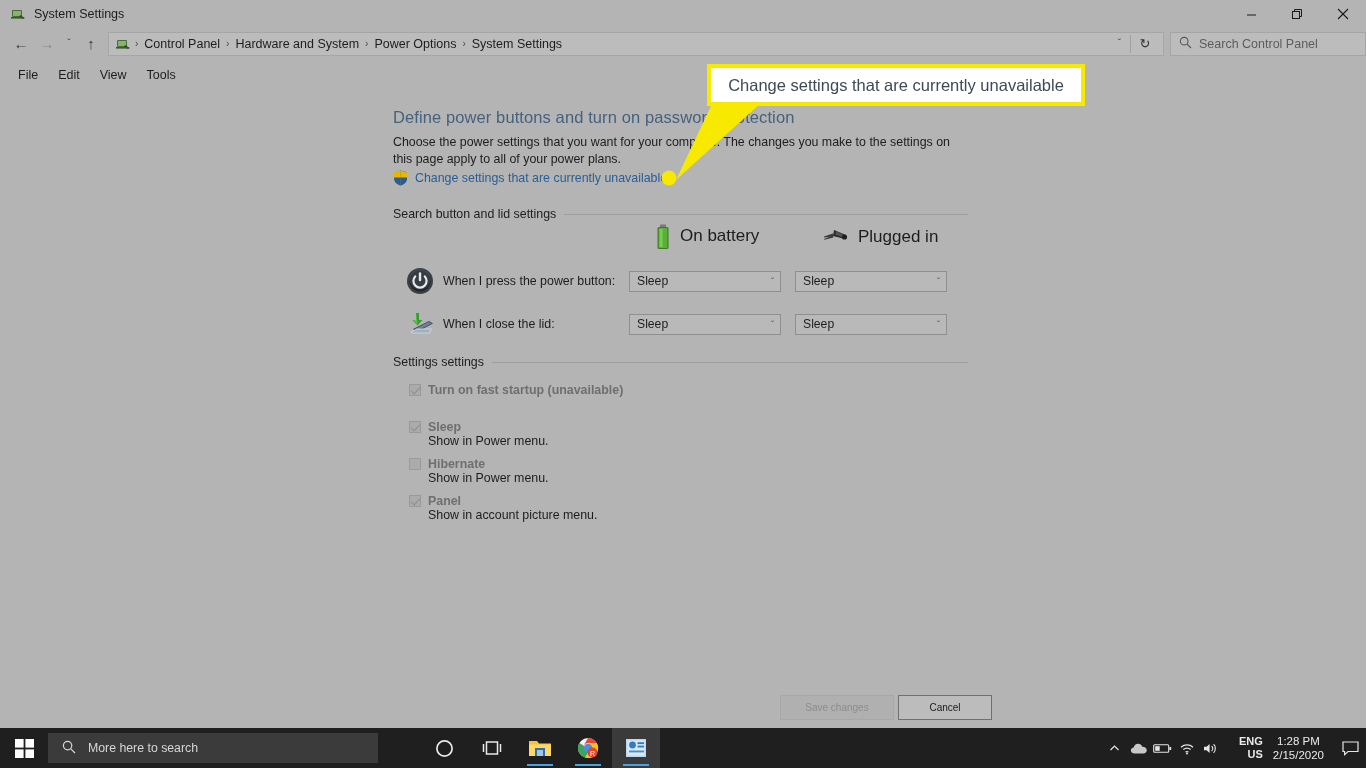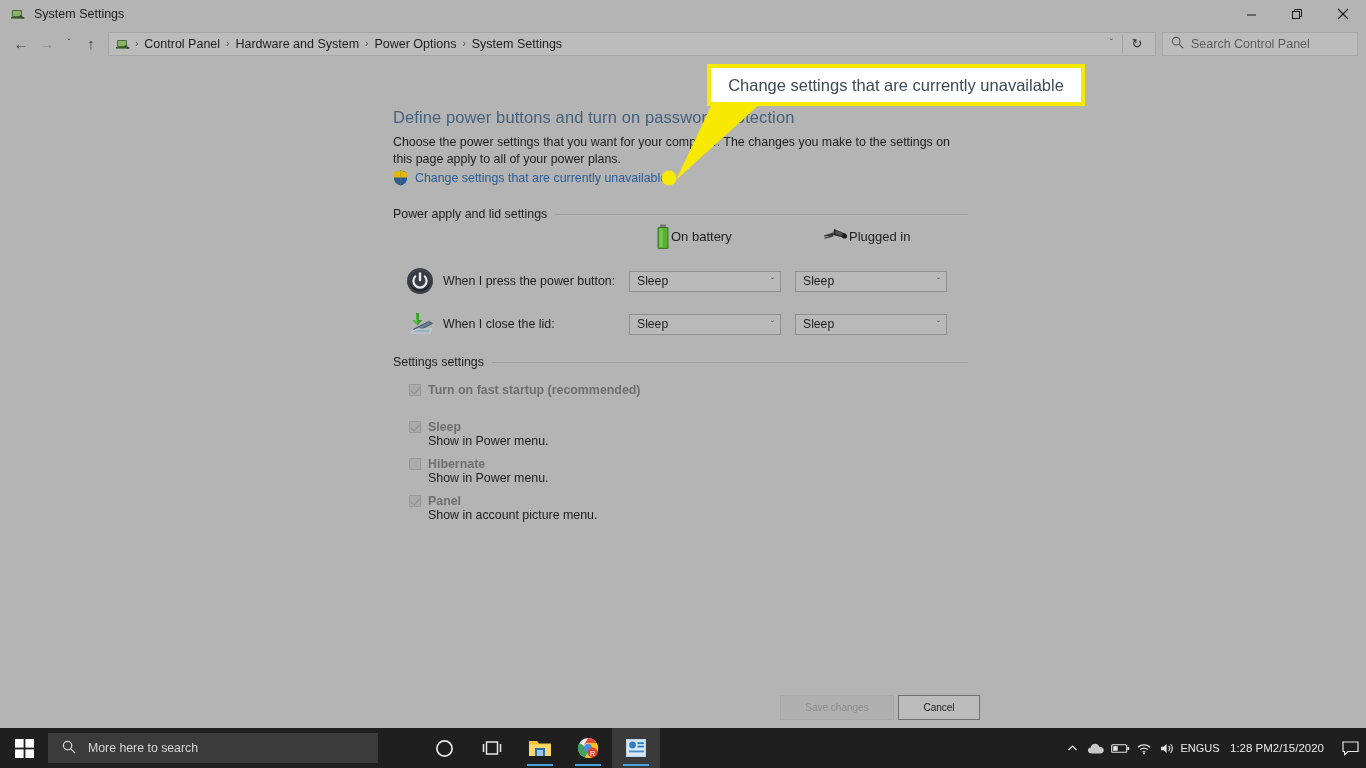--- a/index.html
+++ b/index.html
@@ -49,21 +49,21 @@
   }
   .sep { font-size: 10px; color: #4a4a4a; padding: 0 1px; }
   .crumb-spacer { flex: 1; }
   .crumb-chev { font-size: 10px; color: #3c3c3c; padding: 0 9px; }
   .refresh-sep { width: 1px; height: 18px; background: #a2a2a2; }
   .refreshbtn {
     width: 28px; height: 22px; display: flex; align-items: center; justify-content: center;
     color: #333; font-size: 13px;
   }
   .searchbox {
-    width: 196px; height: 24px; margin-left: 6px; margin-right: 8px;
+    width: 196px; height: 24px; margin-left: 6px; 
     background: #bcbcbc; border: 1px solid #a6a6a6;
     display: flex; align-items: center; padding-left: 8px;
   }
   .searchbox .sicon { color: #555; font-size: 12px; margin-right: 7px; }
   .searchbox .stext { font-size: 12.5px; color: #5c5c5c; }
 
   
   .menubar {
     position: absolute; left: 0; top: 64px; width: 1366px; height: 22px;
     display: flex; align-items: center; padding-left: 8px; background: #b4b4b4;
@@ -86,21 +86,21 @@
   .shield { width: 15px; height: 16px; margin-right: 7px; }
   .uac-link { font-size: 12.4px; color: #2a5d96; text-decoration: none; }
 
   
   .group { position: absolute; left: 393px; display: flex; align-items: center; width: 575px; }
   .group .gtitle { font-size: 12.4px; color: #1d1d1d; white-space: nowrap; padding-right: 8px; }
   .group .grule { flex: 1; height: 1px; background: #9e9e9e; }
 
   .colheads { position: absolute; top: 128px; left: 393px; width: 575px; height: 28px; }
   .colhead { position: absolute; display: flex; align-items: center; }
-  .colhead .ctext { font-size: 13px; color: #1d1d1d; }
+  .colhead .ctext { font-size: 17px; color: #1d1d1d; margin-left: 9px; }
 
   .battery-icon { width: 16px; height: 24px; position: relative; }
   .plug-icon { width: 28px; height: 18px; position: relative; }
 
   .setting-row { position: absolute; left: 405px; height: 34px; display: flex; align-items: center; }
   .row-icon { width: 30px; height: 30px; position: relative; margin-right: 8px; }
   .row-label { font-size: 12.4px; color: #1d1d1d; width: 186px; }
   .combo {
     width: 152px; height: 21px; background: #b9b9b9;
     border: 1px solid #8f8f8f; display: flex; align-items: center;
@@ -146,25 +146,25 @@
   .tb-search .tstext { color: #d6d6d6; font-size: 12.3px; }
   .tb-icon { width: 48px; height: 40px; display: flex; align-items: center; justify-content: center; position: relative; }
   .tb-icon.active { background: #3a3a3a; }
   .tb-icon.running::after {
     content: ""; position: absolute; bottom: 2px; left: 11px; width: 26px; height: 2px; background: #4aa3e0;
   }
   .tray { position: absolute; right: 0; top: 0; height: 40px; display: flex; align-items: center; }
   .tray-icon { width: 24px; height: 40px; display: flex; align-items: center; justify-content: center; color: #e6e6e6; font-size: 12px; }
   .tray-lang {
     width: 40px; height: 40px; color: #eaeaea; font-size: 11px; line-height: 13px;
-    display: flex; align-items: center; justify-content: center;
+    display: flex; flex-direction: column; align-items: flex-end; justify-content: center; font-weight: bold;
   }
   .tray-clock {
     height: 40px; color: #eaeaea; font-size: 11.5px; line-height: 14px; padding: 0 10px;
-    display: flex; flex-direction: row; align-items: center; justify-content: center;
+    display: flex; flex-direction: column; align-items: center; justify-content: center;
   }
   .tray-notif { width: 32px; height: 40px; display: flex; align-items: center; justify-content: center; }
 
   
   .anno-svg { position: absolute; left: 0; top: 0; width: 1366px; height: 768px; pointer-events: none; }
   .callout {
     position: absolute; left: 707px; top: 64px; width: 378px; height: 42px;
     background: #ffffff; border: 4px solid #f7e900;
     display: flex; align-items: center; justify-content: center;
   }
@@ -240,20 +240,26 @@
       <span class="sicon">
         <svg width="13" height="13" viewBox="0 0 13 13">
           <circle cx="5.2" cy="5.2" r="3.8" fill="none" stroke="#555" stroke-width="1.1"></circle>
           <line x1="8.2" y1="8.2" x2="12" y2="12" stroke="#555" stroke-width="1.1"></line>
         </svg>
       </span>
       <span class="stext">Search Control Panel</span>
     </div>
   </div>
 
+  <div class="menubar">
+    <div class="menuitem">File</div>
+    <div class="menuitem">Edit</div>
+    <div class="menuitem">View</div>
+    <div class="menuitem">Tools</div>
+  </div>
 
   <div class="content">
 
     <div class="page-heading">Define power buttons and turn on password protection</div>
     <div class="page-desc">Choose the power settings that you want for your computer. The changes you make to the settings on this page apply to all of your power plans.</div>
 
     <div class="uac-link-row">
       <span class="shield">
         <svg width="15" height="16" viewBox="0 0 15 16">
           <path d="M7.5 0.5 L14 2.5 V8 C14 12 10.8 14.6 7.5 15.5 C4.2 14.6 1 12 1 8 V2.5 Z" fill="#2a5d96"></path>
@@ -261,21 +267,21 @@
           <path d="M7.5 0.5 L14 2.5 V8 C14 12 10.8 14.6 7.5 15.5 Z" fill="#2a5d96"></path>
           <path d="M1 2.5 L7.5 0.5 V7.5 H1 Z" fill="#e8b800"></path>
           <path d="M1 7.5 H7.5 V15.5 C4.2 14.6 1 12 1 8 Z" fill="#2a5d96"></path>
           <path d="M7.5 0.5 L14 2.5 V7.5 H7.5 Z" fill="#e8b800"></path>
         </svg>
       </span>
       <a class="uac-link" href="#">Change settings that are currently unavailable</a>
     </div>
 
     <div class="group" style="top:111px;">
-      <span class="gtitle">Power apply and lid settings</span>
+      <span class="gtitle">Search button and lid settings</span>
       <span class="grule"></span>
     </div>
 
     <div class="colheads">
       <div class="colhead" style="left:262px; top:0px;">
         <span class="battery-icon">
           <svg width="16" height="26" viewBox="0 0 16 26">
             <rect x="5" y="0.5" width="6" height="2.5" fill="#7a7a7a"></rect>
             <rect x="2.5" y="3" width="11" height="22" rx="1.5" fill="#3f7a2a"></rect>
             <rect x="3.6" y="4" width="8.8" height="20" rx="1" fill="#58b035"></rect>
@@ -340,42 +346,42 @@
         <span class="carrow">ˇ</span>
       </span>
     </div>
 
     <div class="group" style="top:259px;">
       <span class="gtitle">Settings settings</span>
       <span class="grule"></span>
     </div>
 
     <div class="chk-item" style="top:284px;">
-      <span class="cbox checked"></span><span class="chk-label">Turn on fast startup (recommended)</span>
+      <span class="cbox checked"></span><span class="chk-label">Turn on fast startup (unavailable)</span>
     </div>
 
     <div class="chk-item" style="top:321px;">
       <span class="cbox checked"></span><span class="chk-label">Sleep</span>
     </div>
     <div class="chk-sub" style="top:338px;">Show in Power menu.</div>
 
     <div class="chk-item" style="top:358px;">
       <span class="cbox"></span><span class="chk-label">Hibernate</span>
     </div>
     <div class="chk-sub" style="top:375px;">Show in Power menu.</div>
 
     <div class="chk-item" style="top:395px;">
       <span class="cbox checked"></span><span class="chk-label">Panel</span>
     </div>
     <div class="chk-sub" style="top:412px;">Show in account picture menu.</div>
   </div>
 
   <div class="btnbar">
     <div class="btn disabled" style="left:780px; top:5px; width:114px;">Save changes</div>
-    <div class="btn normal" style="left:898px; top:5px; width:82px;">Cancel</div>
+    <div class="btn normal" style="left:898px; top:5px; width:94px;">Cancel</div>
   </div>
 
   <svg class="anno-svg">
     <polygon points="712,104 760,104 676,180" fill="#f7e900"></polygon>
     <circle cx="669" cy="178" r="7.5" fill="#f7e900"></circle>
   </svg>
   <div class="callout">
     <span>Change settings that are currently unavailable</span>
   </div>
 

